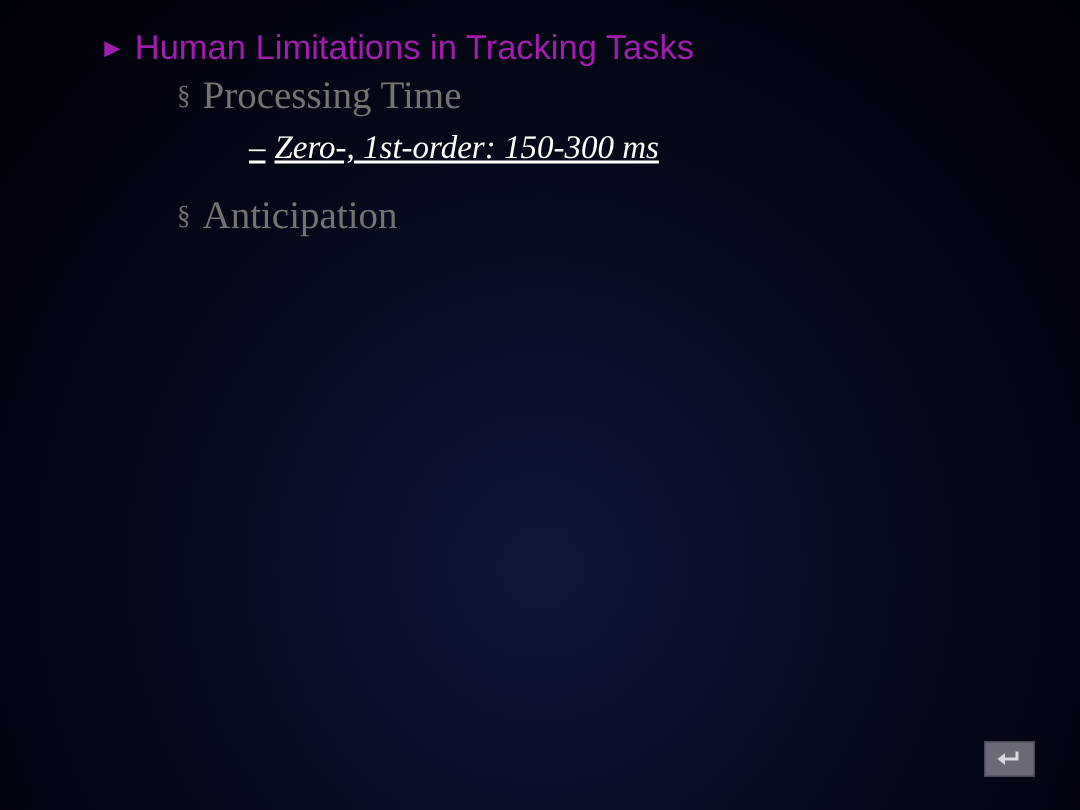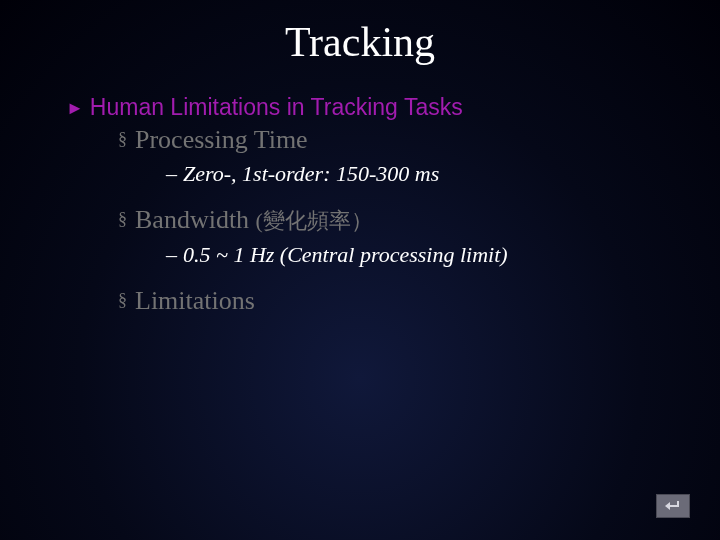--- a/index.html
+++ b/index.html
@@ -38,66 +38,58 @@
     margin-top: 4px;
   }
   .level2 .marker { font-size: 18px; vertical-align: 3px; margin-right: 8px; }
   .level2 .paren { font-size: 22px; }
   .level3 {
     font-size: 22px;
     font-style: italic;
     color: #ffffff;
     margin-left: 120px;
     margin-bottom: 2px;
+    text-decoration: underline;
   }
   .level3 .marker { font-style: normal; margin-right: 6px; }
   .block { margin-bottom: 18px; }
   .return-btn {
     position: absolute;
     right: 30px;
     bottom: 22px;
     width: 34px; height: 24px;
     background: #6b6b78;
     border: 1px solid #4a4a55;
     display: flex; align-items: center; justify-content: center;
   }
   .return-btn svg { display:block; }
 </style>
 </head>
 <body>
 
 <div class="slide">
 
-  <h1 class="title">Tracking</h1>
 
   <div class="level1">
     <span class="marker">►</span><span>Human Limitations in Tracking Tasks</span>
   </div>
 
   <div class="block">
     <div class="level2">
       <span class="marker">§</span><span>Processing Time</span> <span class="paren"></span>
     </div>
     <div class="level3">
       <span class="marker">–</span><span>Zero-, 1st-order: 150-300 ms</span>
     </div>
   </div>
 
-  <div class="block">
-    <div class="level2">
-      <span class="marker">§</span><span>Bandwidth</span> <span class="paren">(變化頻率）</span>
-    </div>
-    <div class="level3">
-      <span class="marker">–</span><span>0.5 ~ 1 Hz (Central processing limit)</span>
-    </div>
-  </div>
 
   <div class="block">
     <div class="level2">
-      <span class="marker">§</span><span>Limitations</span> <span class="paren"></span>
+      <span class="marker">§</span><span>Anticipation</span> <span class="paren"></span>
     </div>
   </div>
 
 </div>
 
 <div class="return-btn">
   <svg width="20" height="14" viewBox="0 0 20 14">
     <path d="M14 2 v4 h-7 v-3 l-5 4 5 4 v-3 h9 v-6 z" fill="#d8d8e0"></path>
   </svg>
 </div>

